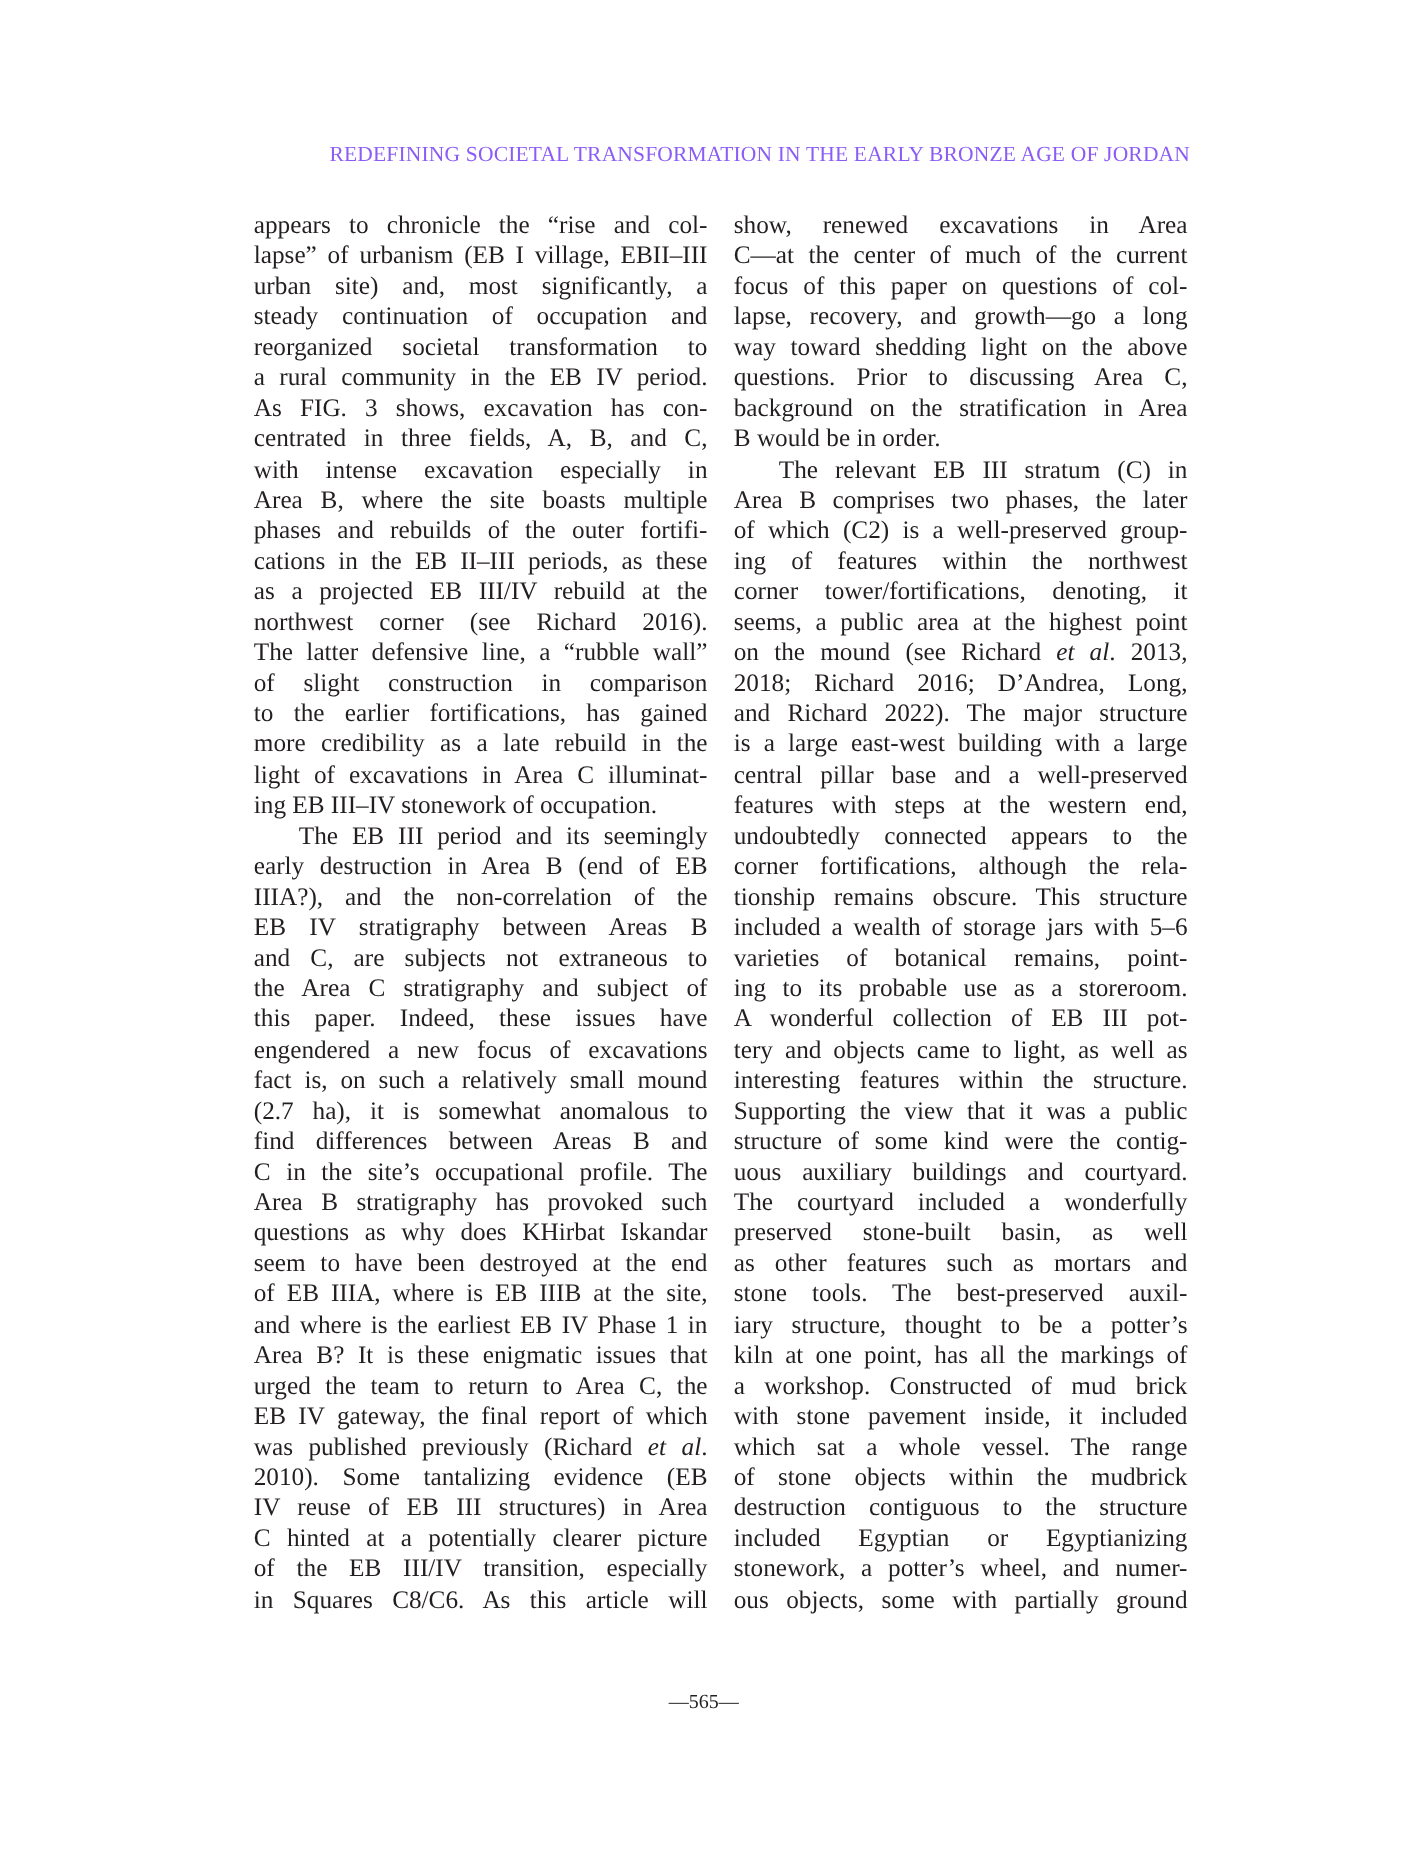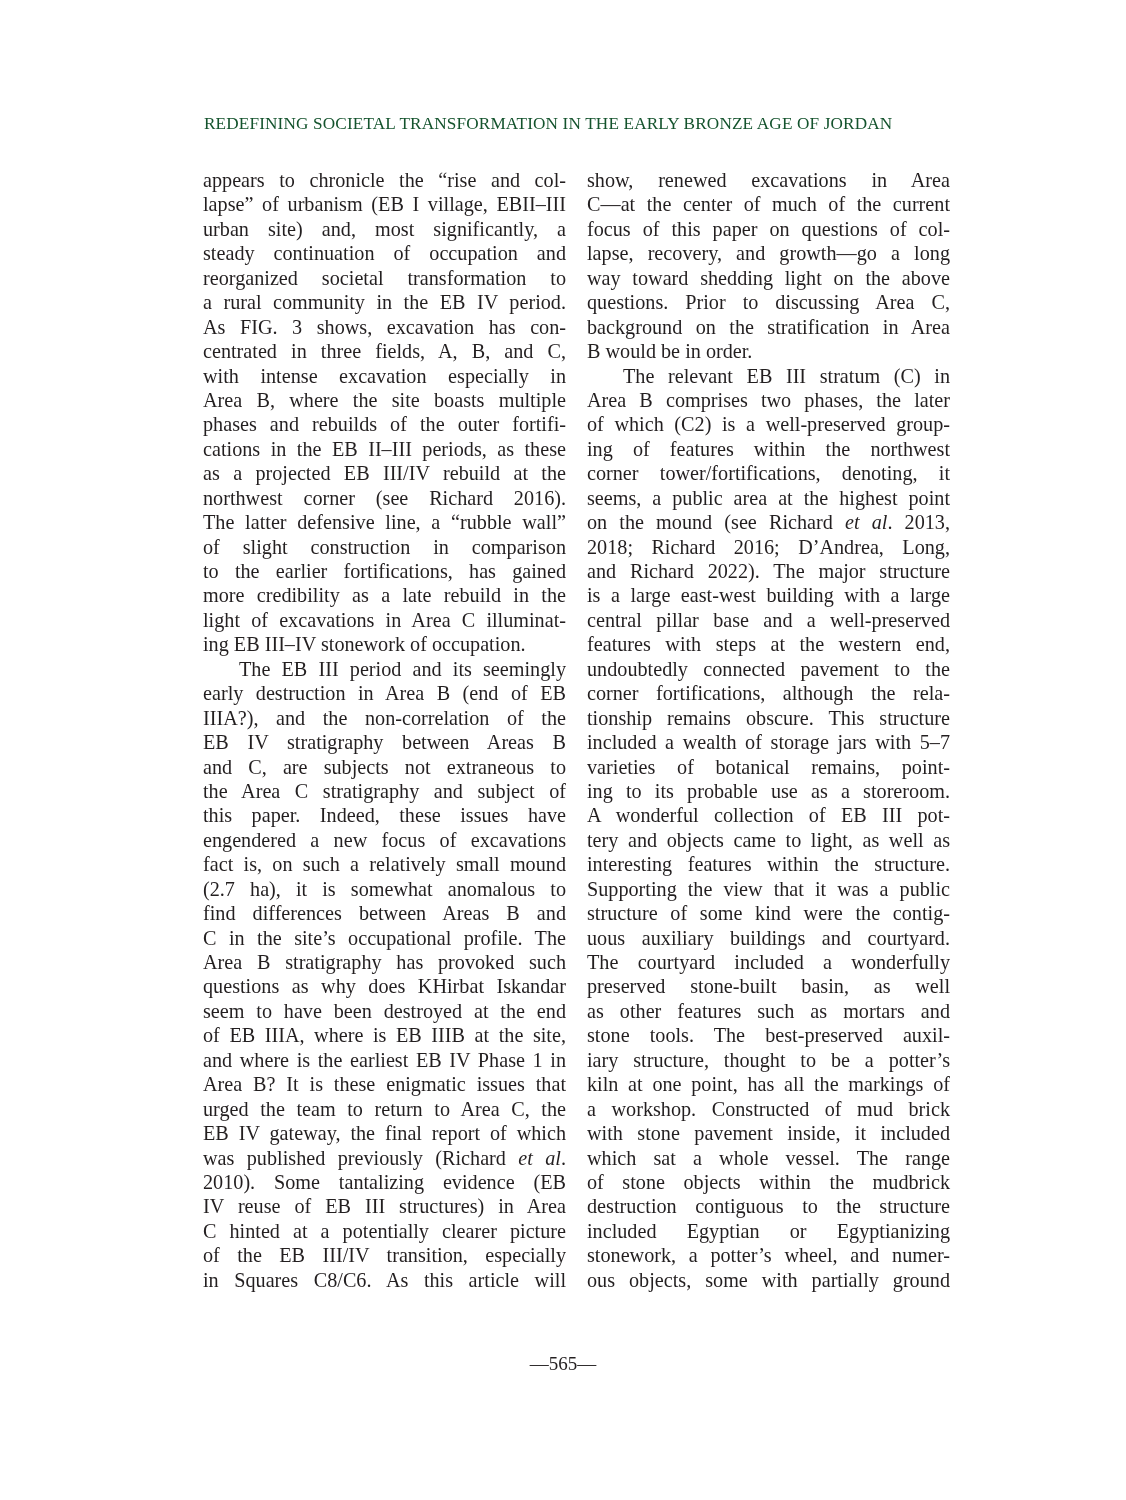--- a/index.html
+++ b/index.html
@@ -13,25 +13,25 @@
       position: relative;
       overflow: hidden;
       color: #231f20;
       font-family: "DejaVu Serif", "Liberation Serif", serif;
     }
     .running-head {
       position: absolute;
       top: 114px;
       left: 204px;
       width: 748px;
-      text-align: left;
+      text-align: right;
       font-family: "Liberation Serif", serif;
       font-size: 17.2px;
       letter-spacing: 0.15px;
-      color: #14532d;
+      color: #8b5cf6;
       white-space: nowrap;
     }
     .column {
       position: absolute;
       top: 168px;
       width: 363px;
     }
     .col-left { left: 203px; }
     .col-right { left: 587px; }
     .line {
@@ -52,21 +52,21 @@
       padding-left: 36px;
     }
     .line .it { font-style: italic; margin-top: 40px; }
     .folio {
       position: absolute;
       top: 1353px;
       left: 0;
       width: 1126px;
       text-align: center;
       font-family: "Liberation Serif", serif;
-      font-size: 19px;
+      font-size: 16px;
       color: #231f20;
     }
   </style>
 </head>
 <body>
 
 <div class="running-head">REDEFINING SOCIETAL TRANSFORMATION IN THE EARLY BRONZE AGE OF JORDAN</div>
 
 <div class="column col-left">
     <span class="line">appears to chronicle the “rise and col-</span>
@@ -130,24 +130,24 @@
     <span class="line">of which (C2) is a well-preserved group-</span>
     <span class="line">ing of features within the northwest</span>
     <span class="line">corner tower/fortifications, denoting, it</span>
     <span class="line">seems, a public area at the highest point</span>
     <span class="line"><span>on the mound (see Richard </span><span class="it">et al</span><span>. 2013,</span></span>
     <span class="line">2018; Richard 2016; D’Andrea, Long,</span>
     <span class="line">and Richard 2022). The major structure</span>
     <span class="line">is a large east-west building with a large</span>
     <span class="line">central pillar base and a well-preserved</span>
     <span class="line">features with steps at the western end,</span>
-    <span class="line">undoubtedly connected pavement to the</span>
+    <span class="line">undoubtedly connected appears to the</span>
     <span class="line">corner fortifications, although the rela-</span>
     <span class="line">tionship remains obscure. This structure</span>
-    <span class="line">included a wealth of storage jars with 5–7</span>
+    <span class="line">included a wealth of storage jars with 5–6</span>
     <span class="line">varieties of botanical remains, point-</span>
     <span class="line">ing to its probable use as a storeroom.</span>
     <span class="line">A wonderful collection of EB III pot-</span>
     <span class="line">tery and objects came to light, as well as</span>
     <span class="line">interesting features within the structure.</span>
     <span class="line">Supporting the view that it was a public</span>
     <span class="line">structure of some kind were the contig-</span>
     <span class="line">uous auxiliary buildings and courtyard.</span>
     <span class="line">The courtyard included a wonderfully</span>
     <span class="line">preserved stone-built basin, as well</span>

